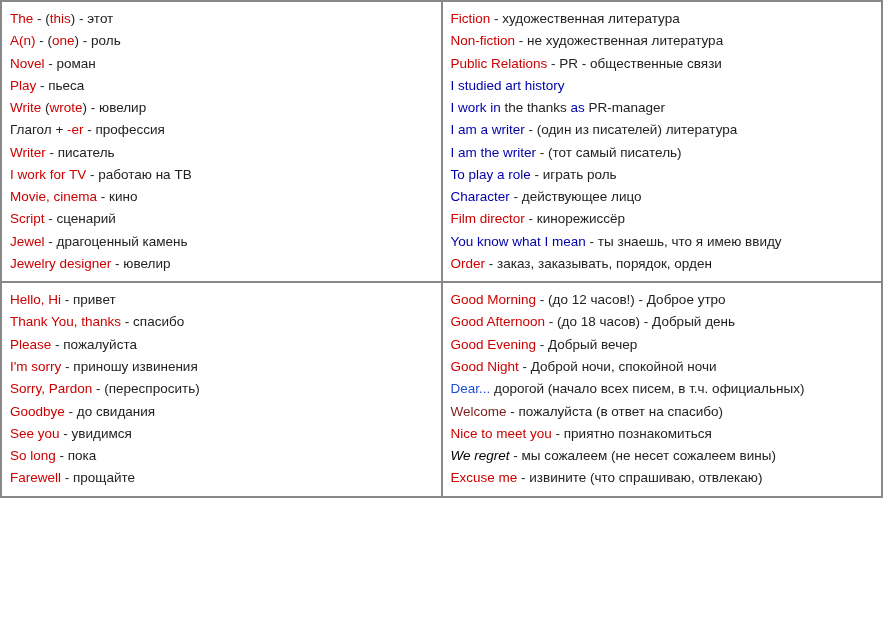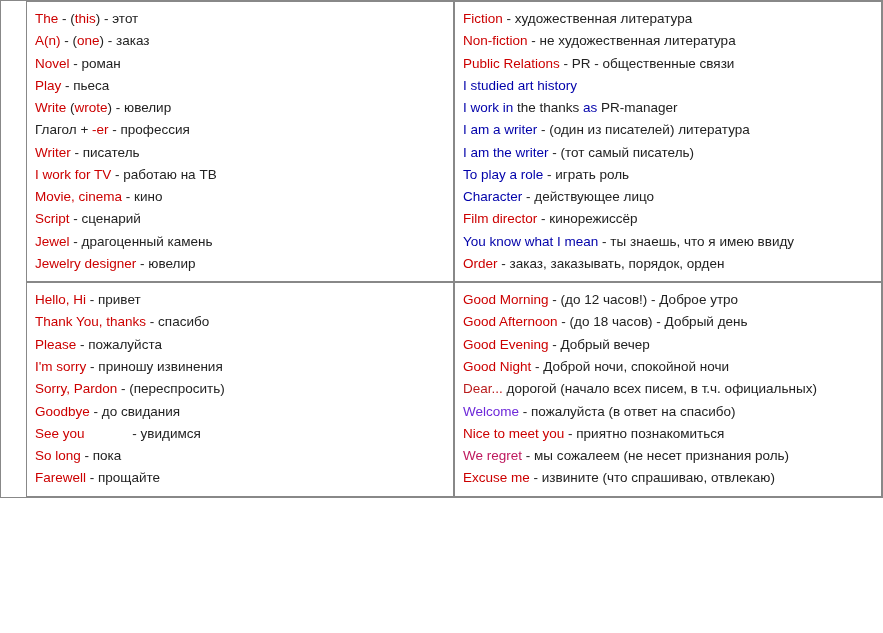--- a/index.html
+++ b/index.html
@@ -6,37 +6,36 @@
     body {
       font-family: Arial, sans-serif;
       font-size: 13.5px;
       background: #fff;
       width: 883px;
     }
     .grid {
       display: grid;
       grid-template-columns: 1fr 1fr;
       border: 1px solid #888;
-      padding-left: 25px;
     }
     .cell {
       padding: 6px 8px;
       border: 1px solid #888;
       line-height: 1.65;
     }
     p { margin: 0; padding: 0; }
   </style>
 </head>
 <body>
 
 <div class="grid">
 
   <div class="cell" id="top-left">
       <p><span style="color: rgb(204, 0, 0);">The</span><span style="color: rgb(34, 34, 34);"> - (</span><span style="color: rgb(204, 0, 0);">this</span><span style="color: rgb(34, 34, 34);">) - этот</span></p>
-      <p><span style="color: rgb(204, 0, 0);">A(n)</span><span style="color: rgb(34, 34, 34);"> - (</span><span style="color: rgb(204, 0, 0);">one</span><span style="color: rgb(34, 34, 34);">) - заказ</span></p>
+      <p><span style="color: rgb(204, 0, 0);">A(n)</span><span style="color: rgb(34, 34, 34);"> - (</span><span style="color: rgb(204, 0, 0);">one</span><span style="color: rgb(34, 34, 34);">) - роль</span></p>
       <p><span style="color: rgb(204, 0, 0);">Novel</span><span style="color: rgb(34, 34, 34);"> - роман</span></p>
       <p><span style="color: rgb(204, 0, 0);">Play</span><span style="color: rgb(34, 34, 34);"> - пьеса</span></p>
       <p><span style="color: rgb(204, 0, 0);">Write</span><span style="color: rgb(34, 34, 34);"> (</span><span style="color: rgb(204, 0, 0);">wrote</span><span style="color: rgb(34, 34, 34);">) - ювелир</span></p>
       <p><span style="color: rgb(34, 34, 34);">Глагол + </span><span style="color: rgb(204, 0, 0);">-er</span><span style="color: rgb(34, 34, 34);"> - профессия</span></p>
       <p><span style="color: rgb(204, 0, 0);">Writer</span><span style="color: rgb(34, 34, 34);"> - писатель</span></p>
       <p><span style="color: rgb(204, 0, 0);">I work for </span><span style="color: rgb(204, 0, 0);">TV</span><span style="color: rgb(34, 34, 34);"> - работаю на ТВ</span></p>
       <p><span style="color: rgb(204, 0, 0);">Movie, cinema</span><span style="color: rgb(34, 34, 34);"> - кино</span></p>
       <p><span style="color: rgb(204, 0, 0);">Script</span><span style="color: rgb(34, 34, 34);"> - сценарий</span></p>
       <p><span style="color: rgb(204, 0, 0);">Jewel</span><span style="color: rgb(34, 34, 34);"> - драгоценный камень</span></p>
       <p><span style="color: rgb(204, 0, 0);">Jewelry designer</span><span style="color: rgb(34, 34, 34);"> - ювелир</span></p>
@@ -57,29 +56,29 @@
       <p><span style="color: rgb(204, 0, 0);">Order</span><span style="color: rgb(34, 34, 34);"> - заказ, заказывать, порядок, орден</span></p>
     </div>
 
   <div class="cell" id="bottom-left">
       <p><span style="color: rgb(204, 0, 0);">Hello, Hi</span><span style="color: rgb(34, 34, 34);"> - привет</span></p>
       <p><span style="color: rgb(204, 0, 0);">Thank You, thanks</span><span style="color: rgb(34, 34, 34);"> - спасибо</span></p>
       <p><span style="color: rgb(204, 0, 0);">Please</span><span style="color: rgb(34, 34, 34);"> - пожалуйста</span></p>
       <p><span style="color: rgb(204, 0, 0);">I'm sorry</span><span style="color: rgb(34, 34, 34);"> - приношу извинения</span></p>
       <p><span style="color: rgb(204, 0, 0);">Sorry, Pardon</span><span style="color: rgb(34, 34, 34);"> - (переспросить)</span></p>
       <p><span style="color: rgb(204, 0, 0);">Goodbye</span><span style="color: rgb(34, 34, 34);"> - до свидания</span></p>
-      <p><span style="color: rgb(204, 0, 0);">See you</span><span style="color: rgb(34, 34, 34); margin-left: 44px;"> - увидимся</span></p>
+      <p><span style="color: rgb(204, 0, 0);">See you</span><span style="color: rgb(34, 34, 34);"> - увидимся</span></p>
       <p><span style="color: rgb(204, 0, 0);">So long</span><span style="color: rgb(34, 34, 34);"> - пока</span></p>
       <p><span style="color: rgb(204, 0, 0);">Farewell</span><span style="color: rgb(34, 34, 34);"> - прощайте</span></p>
     </div>
 
   <div class="cell" id="bottom-right">
       <p><span style="color: rgb(204, 0, 0);">Good Morning</span><span style="color: rgb(34, 34, 34);"> - (до 12 часов!) - Доброе утро</span></p>
       <p><span style="color: rgb(204, 0, 0);">Good Afternoon</span><span style="color: rgb(34, 34, 34);"> - (до 18 часов) - Добрый день</span></p>
       <p><span style="color: rgb(204, 0, 0);">Good Evening</span><span style="color: rgb(34, 34, 34);"> - Добрый вечер</span></p>
       <p><span style="color: rgb(204, 0, 0);">Good Night</span><span style="color: rgb(34, 34, 34);"> - Доброй ночи, спокойной ночи</span></p>
-      <p><span style="color: #b91c1c;">Dear...</span><span style="color: rgb(34, 34, 34);"> дорогой (начало всех писем, в т.ч. официальных)</span></p>
-      <p><span style="color: #6d28d9;">Welcome</span><span style="color: rgb(34, 34, 34);"> - пожалуйста (в ответ на спасибо)</span></p>
+      <p><span style="color: #1d4ed8;">Dear...</span><span style="color: rgb(34, 34, 34);"> дорогой (начало всех писем, в т.ч. официальных)</span></p>
+      <p><span style="color: #7f1d1d;">Welcome</span><span style="color: rgb(34, 34, 34);"> - пожалуйста (в ответ на спасибо)</span></p>
       <p><span style="color: rgb(204, 0, 0);">Nice to meet you</span><span style="color: rgb(34, 34, 34);"> - приятно познакомиться</span></p>
-      <p><span style="color: #be185d;">We regret</span><span style="color: rgb(34, 34, 34);"> - мы сожалеем (не несет признания роль)</span></p>
+      <p><span style="color: #000000; font-style: italic;">We regret</span><span style="color: rgb(34, 34, 34);"> - мы сожалеем (не несет сожалеем вины)</span></p>
       <p><span style="color: rgb(204, 0, 0); text-align: right;">Excuse me</span><span style="color: rgb(34, 34, 34);"> - извините (что спрашиваю, отвлекаю)</span></p>
     </div>
 </div>
 
 </body></html>

